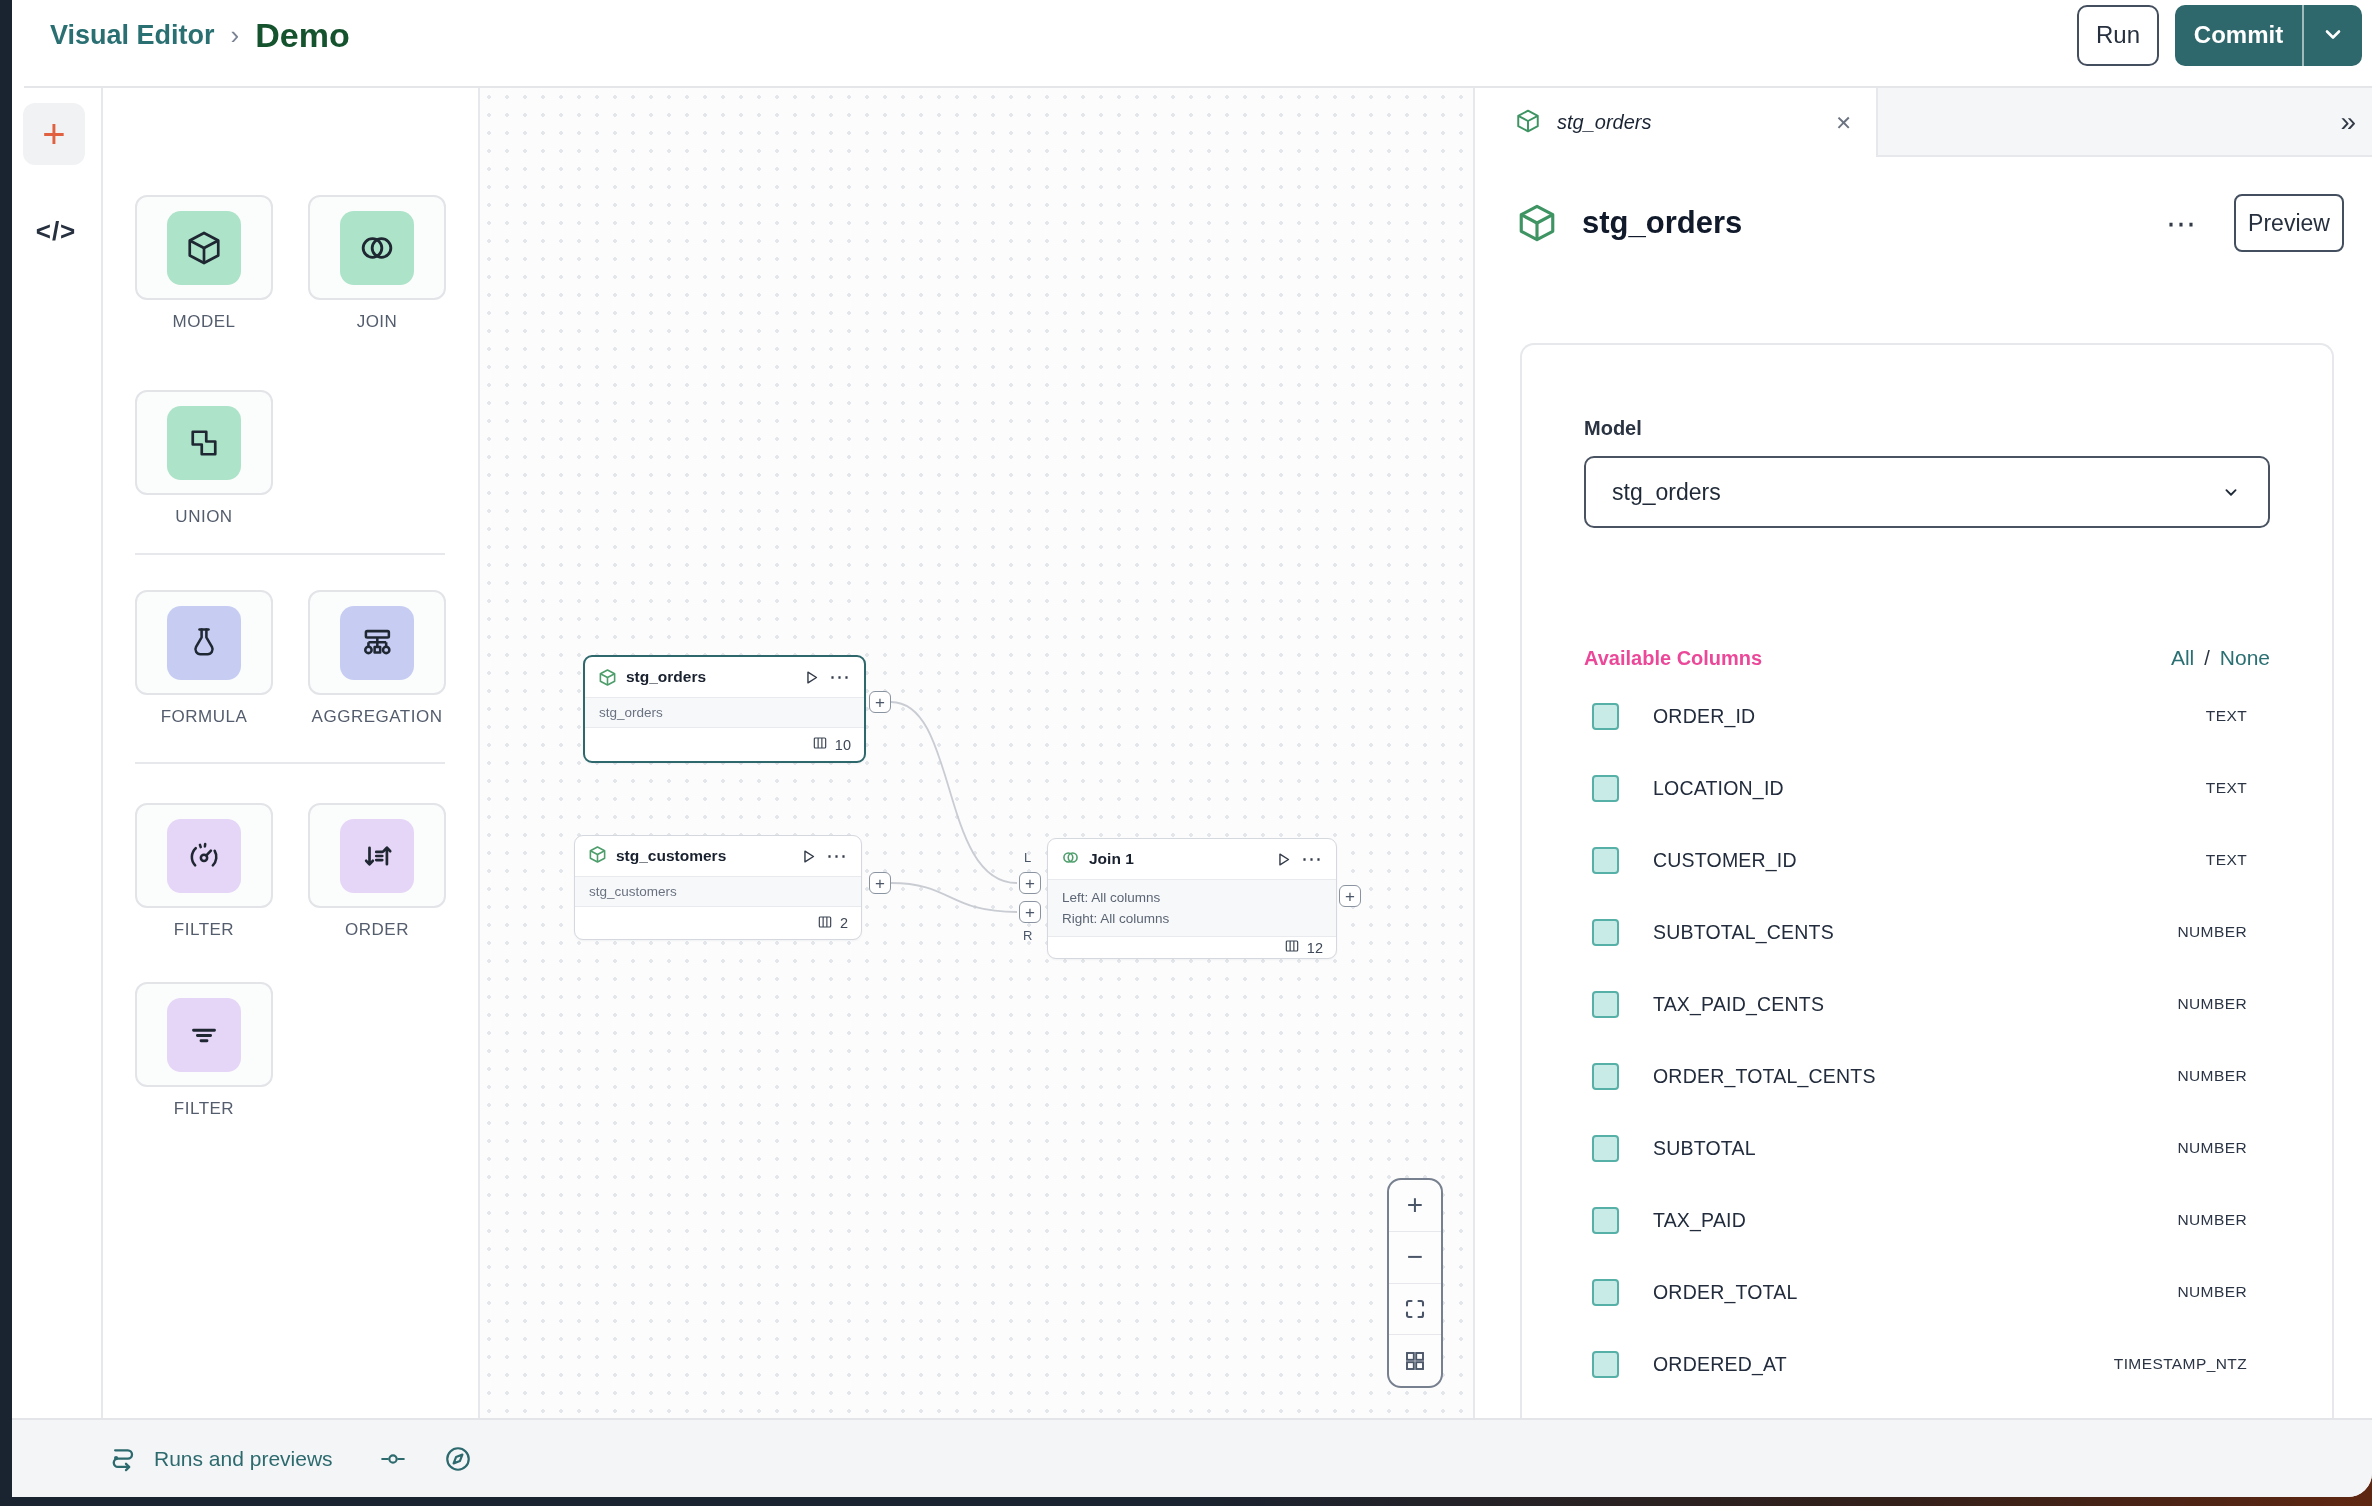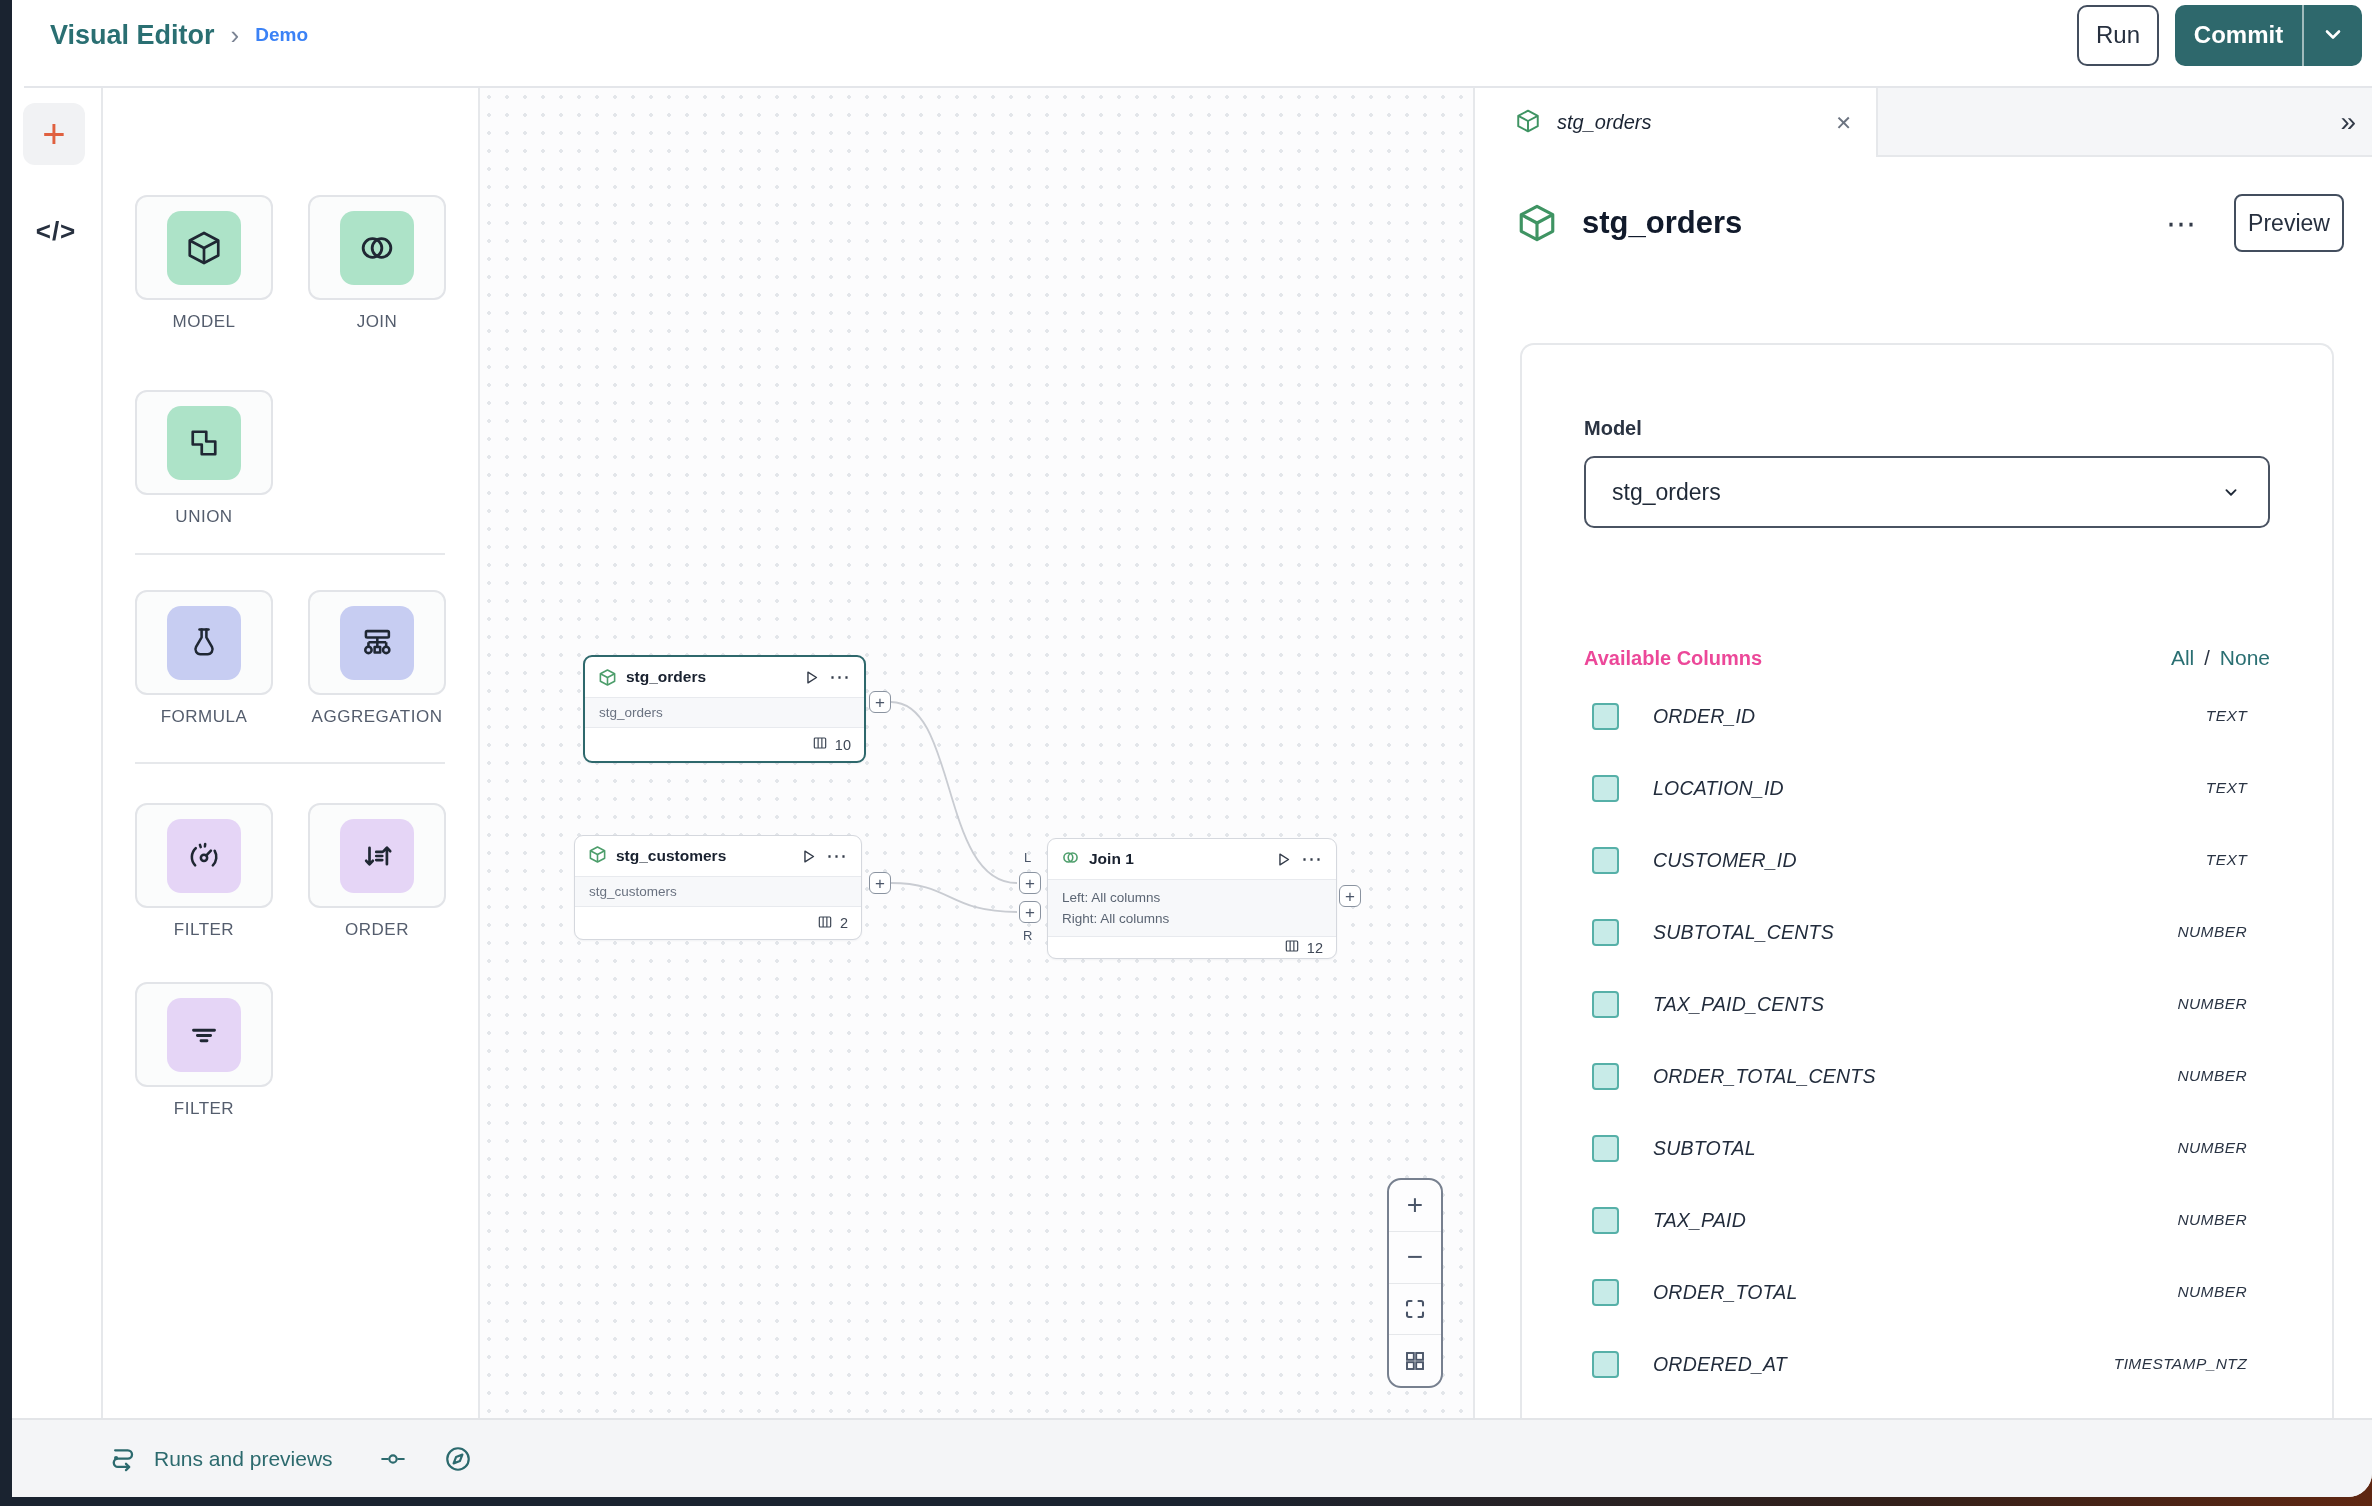--- a/index.html
+++ b/index.html
@@ -8,21 +8,21 @@
   body { background:linear-gradient(100deg,#1a2330 0%,#1a2330 55%,#33201a 82%,#5f2712 100%); }
 
   .app { position:absolute; left:12px; top:0; width:2360px; height:1497px;
     background:#fff; border-bottom-right-radius:24px; overflow:hidden; }
 
   
   .topbar { position:absolute; left:12px; top:0; width:100%; height:88px; background:#fff;
     border-bottom:2px solid #e4e6ea; display:flex; align-items:center; padding:0 22px 16px 26px; }
   .bc-root { color:#2a6f72; font-size:27px; font-weight:700; cursor:pointer; }
   .bc-sep  { color:#7b8494; font-size:26px; margin:0 16px; }
-  .bc-cur  { color:#3b82f6; font-size:19px; font-weight:700; }
+  .bc-cur  { color:#14532d; font-size:34px; font-weight:700; }
   .topbar .spacer { flex:1; }
   .btn-run { width:82px; height:61px; background:#fff; border:2px solid #434e5e; border-radius:10px;
     font-size:24px; color:#27303f; font-family:inherit; cursor:pointer; margin-right:16px; }
   .commit-split { height:61px; display:flex; border-radius:10px; overflow:hidden; }
   .btn-commit { width:127px; height:100%; background:#2e686c; color:#fff; border:none;
     font-size:24px; font-weight:600; font-family:inherit; cursor:pointer; }
   .btn-commit-chev { width:60px; height:100%; background:#2e686c; color:#fff; border:none;
     border-left:2px solid rgba(255,255,255,.55); cursor:pointer; display:flex; align-items:center; justify-content:center; }
 
   
@@ -126,21 +126,21 @@
   .model-label { font-size:20px; font-weight:700; color:#2a3342; margin:0 62px 16px; }
   .model-select { margin:0 62px; height:72px; border:2px solid #4a5362; border-radius:10px;
     display:flex; align-items:center; padding:0 26px; cursor:pointer; background:#fff; }
   .model-value { flex:1; font-size:23px; color:#1f2937; }
   .model-chev { color:#1f2937; display:flex; }
   .cols-head { margin:118px 62px 10px; display:flex; align-items:baseline; }
   .cols-title { font-size:20px; font-weight:700; color:#ec4899; flex:1; }
   .link-all, .link-none { font-size:21px; color:#2a6f72; background:none; border:none;
     font-family:inherit; cursor:pointer; }
   .link-sep { font-size:20px; color:#2a3342; margin:0 10px; }
-  .col-row { height:72px; display:flex; align-items:center; padding:0 85px 0 70px;font-style:italic; }
+  .col-row { height:72px; display:flex; align-items:center; padding:0 85px 0 70px; }
   .col-check { width:27px; height:27px; border:2.5px solid #56b0a8; background:#c8ebe8;
     border-radius:4px; margin-right:34px; cursor:pointer; flex:none; }
   .col-name { flex:1; font-size:19.5px; color:#222c3c; letter-spacing:.2px; }
   .col-type { font-size:15.5px; color:#2a3444; letter-spacing:.4px; }
 
   
   .statusbar { position:absolute; left:0; top:1418px; width:100%; height:79px; background:#f4f5f7;
     border-top:2px solid #e3e5e8; display:flex; align-items:center; padding-left:96px; }
   .sb-flow { color:#2c6a6e; display:flex; margin-right:16px; }
   .sb-label { color:#2c6a6e; font-size:21px; }

